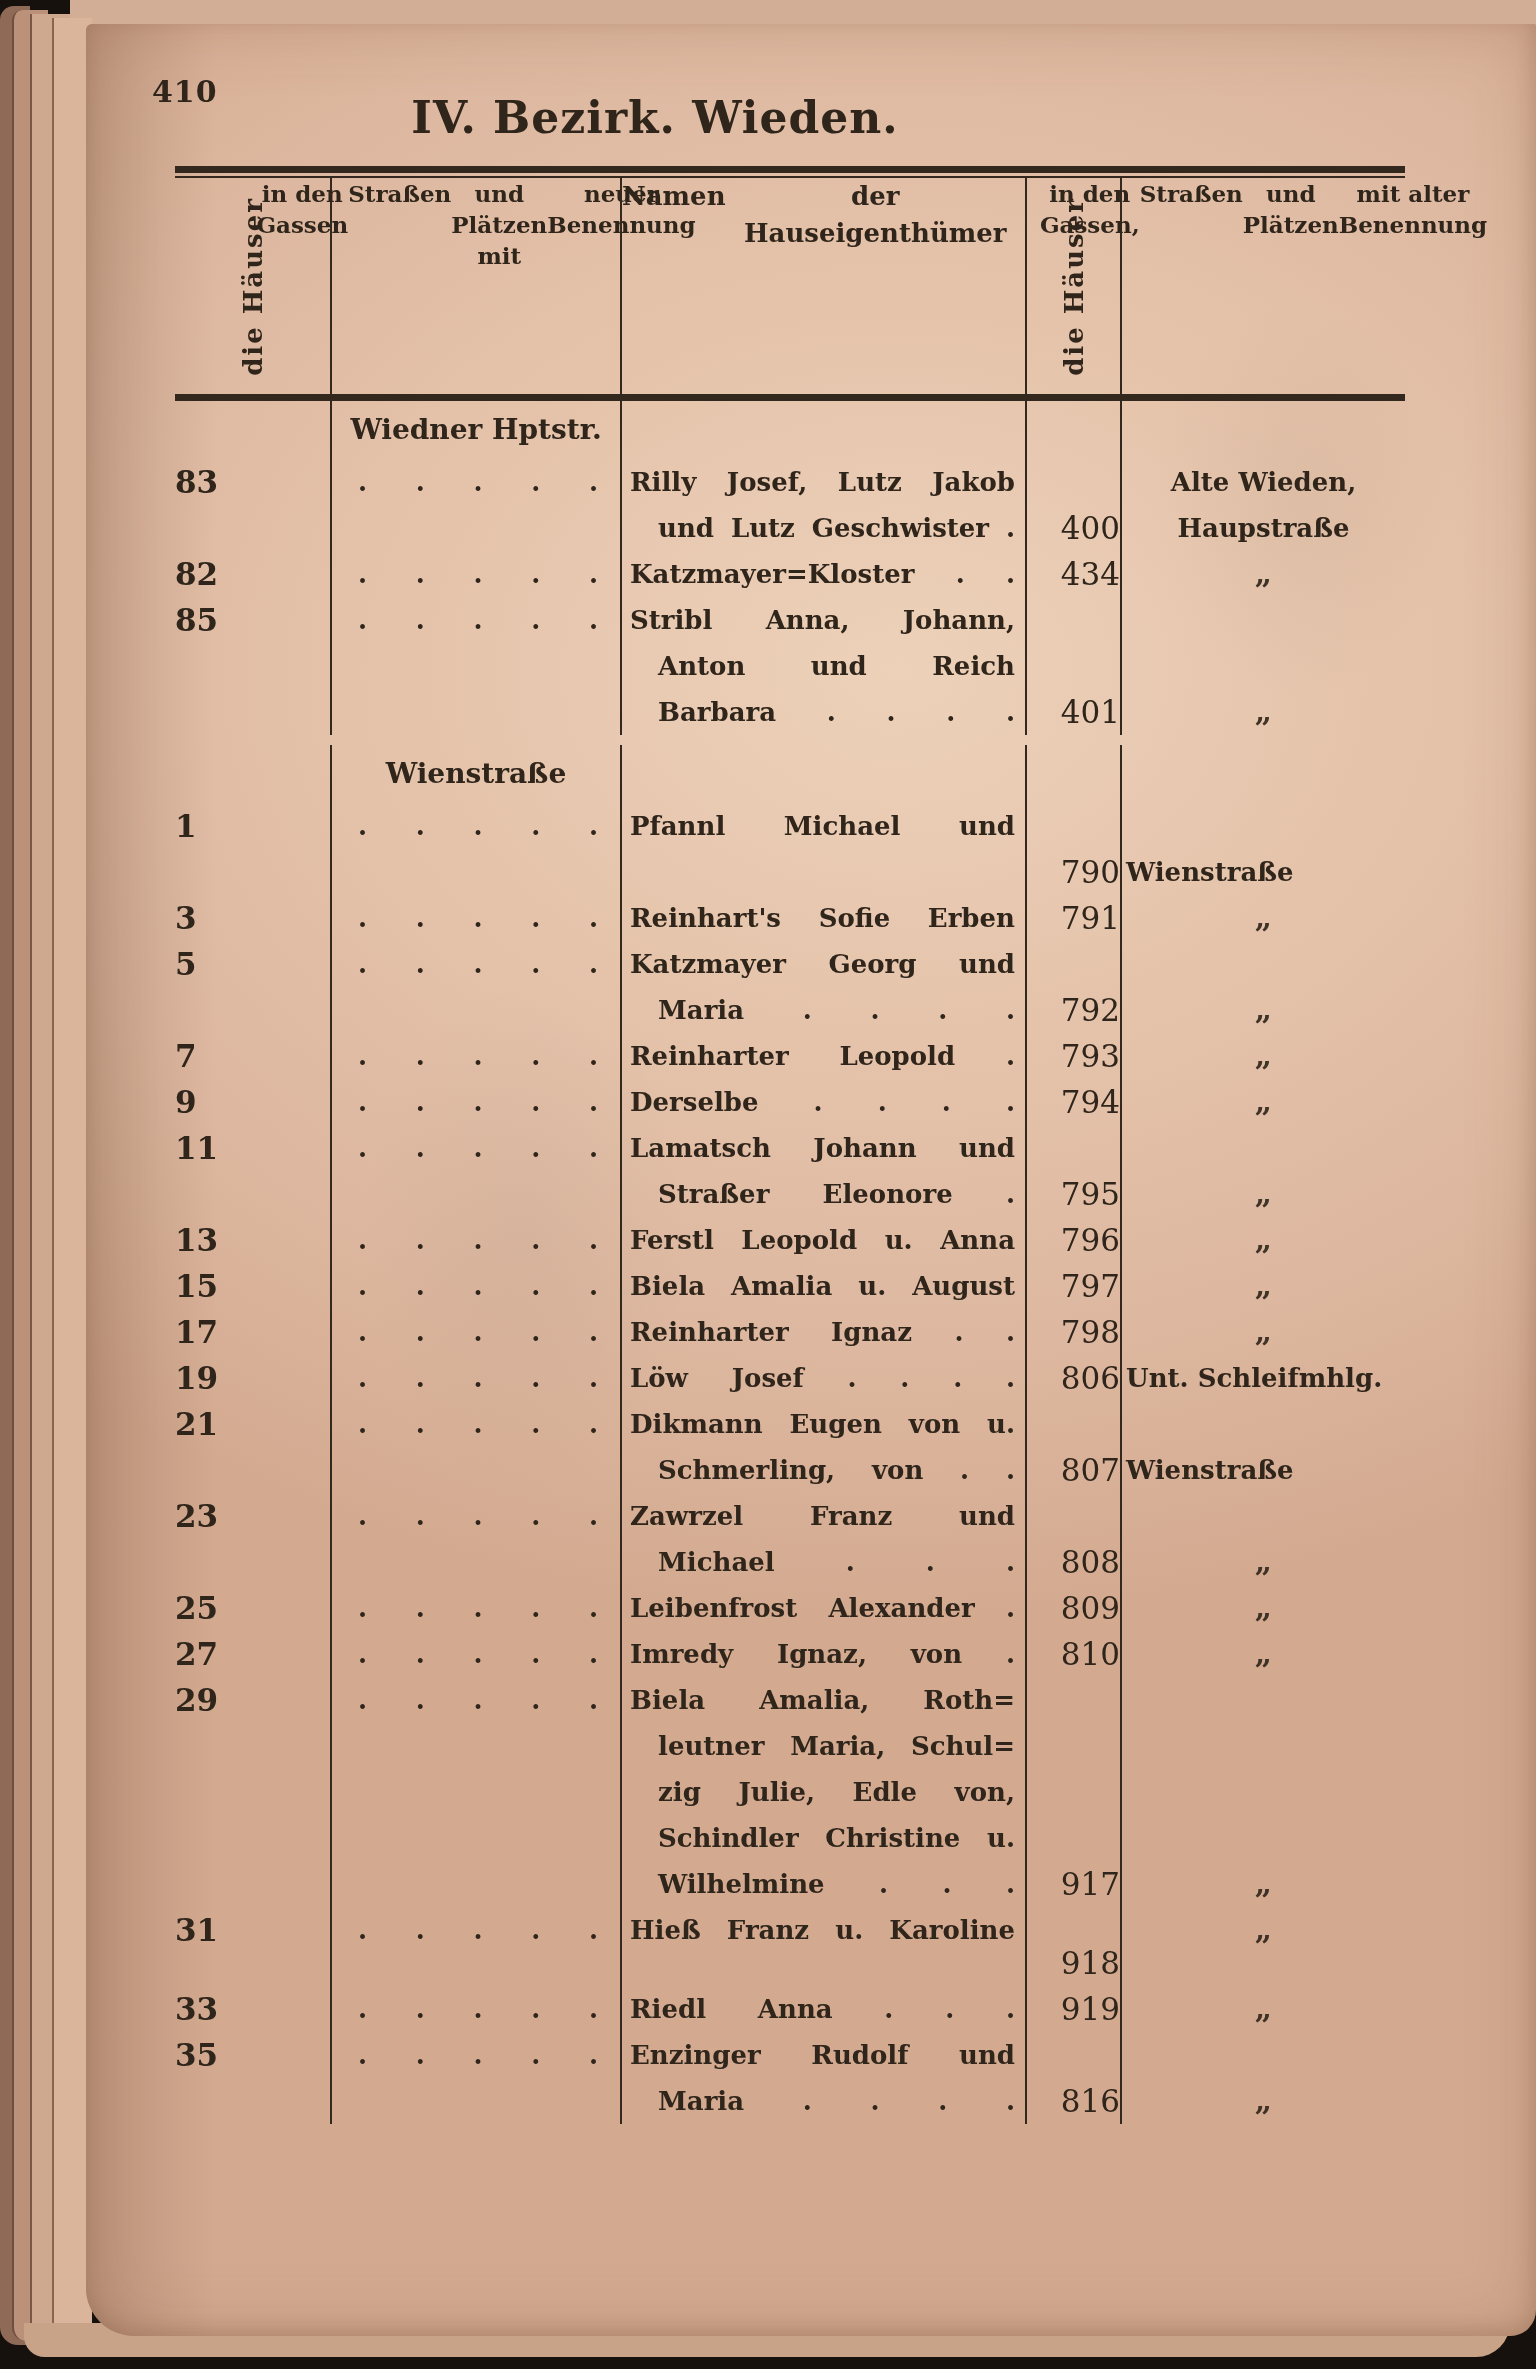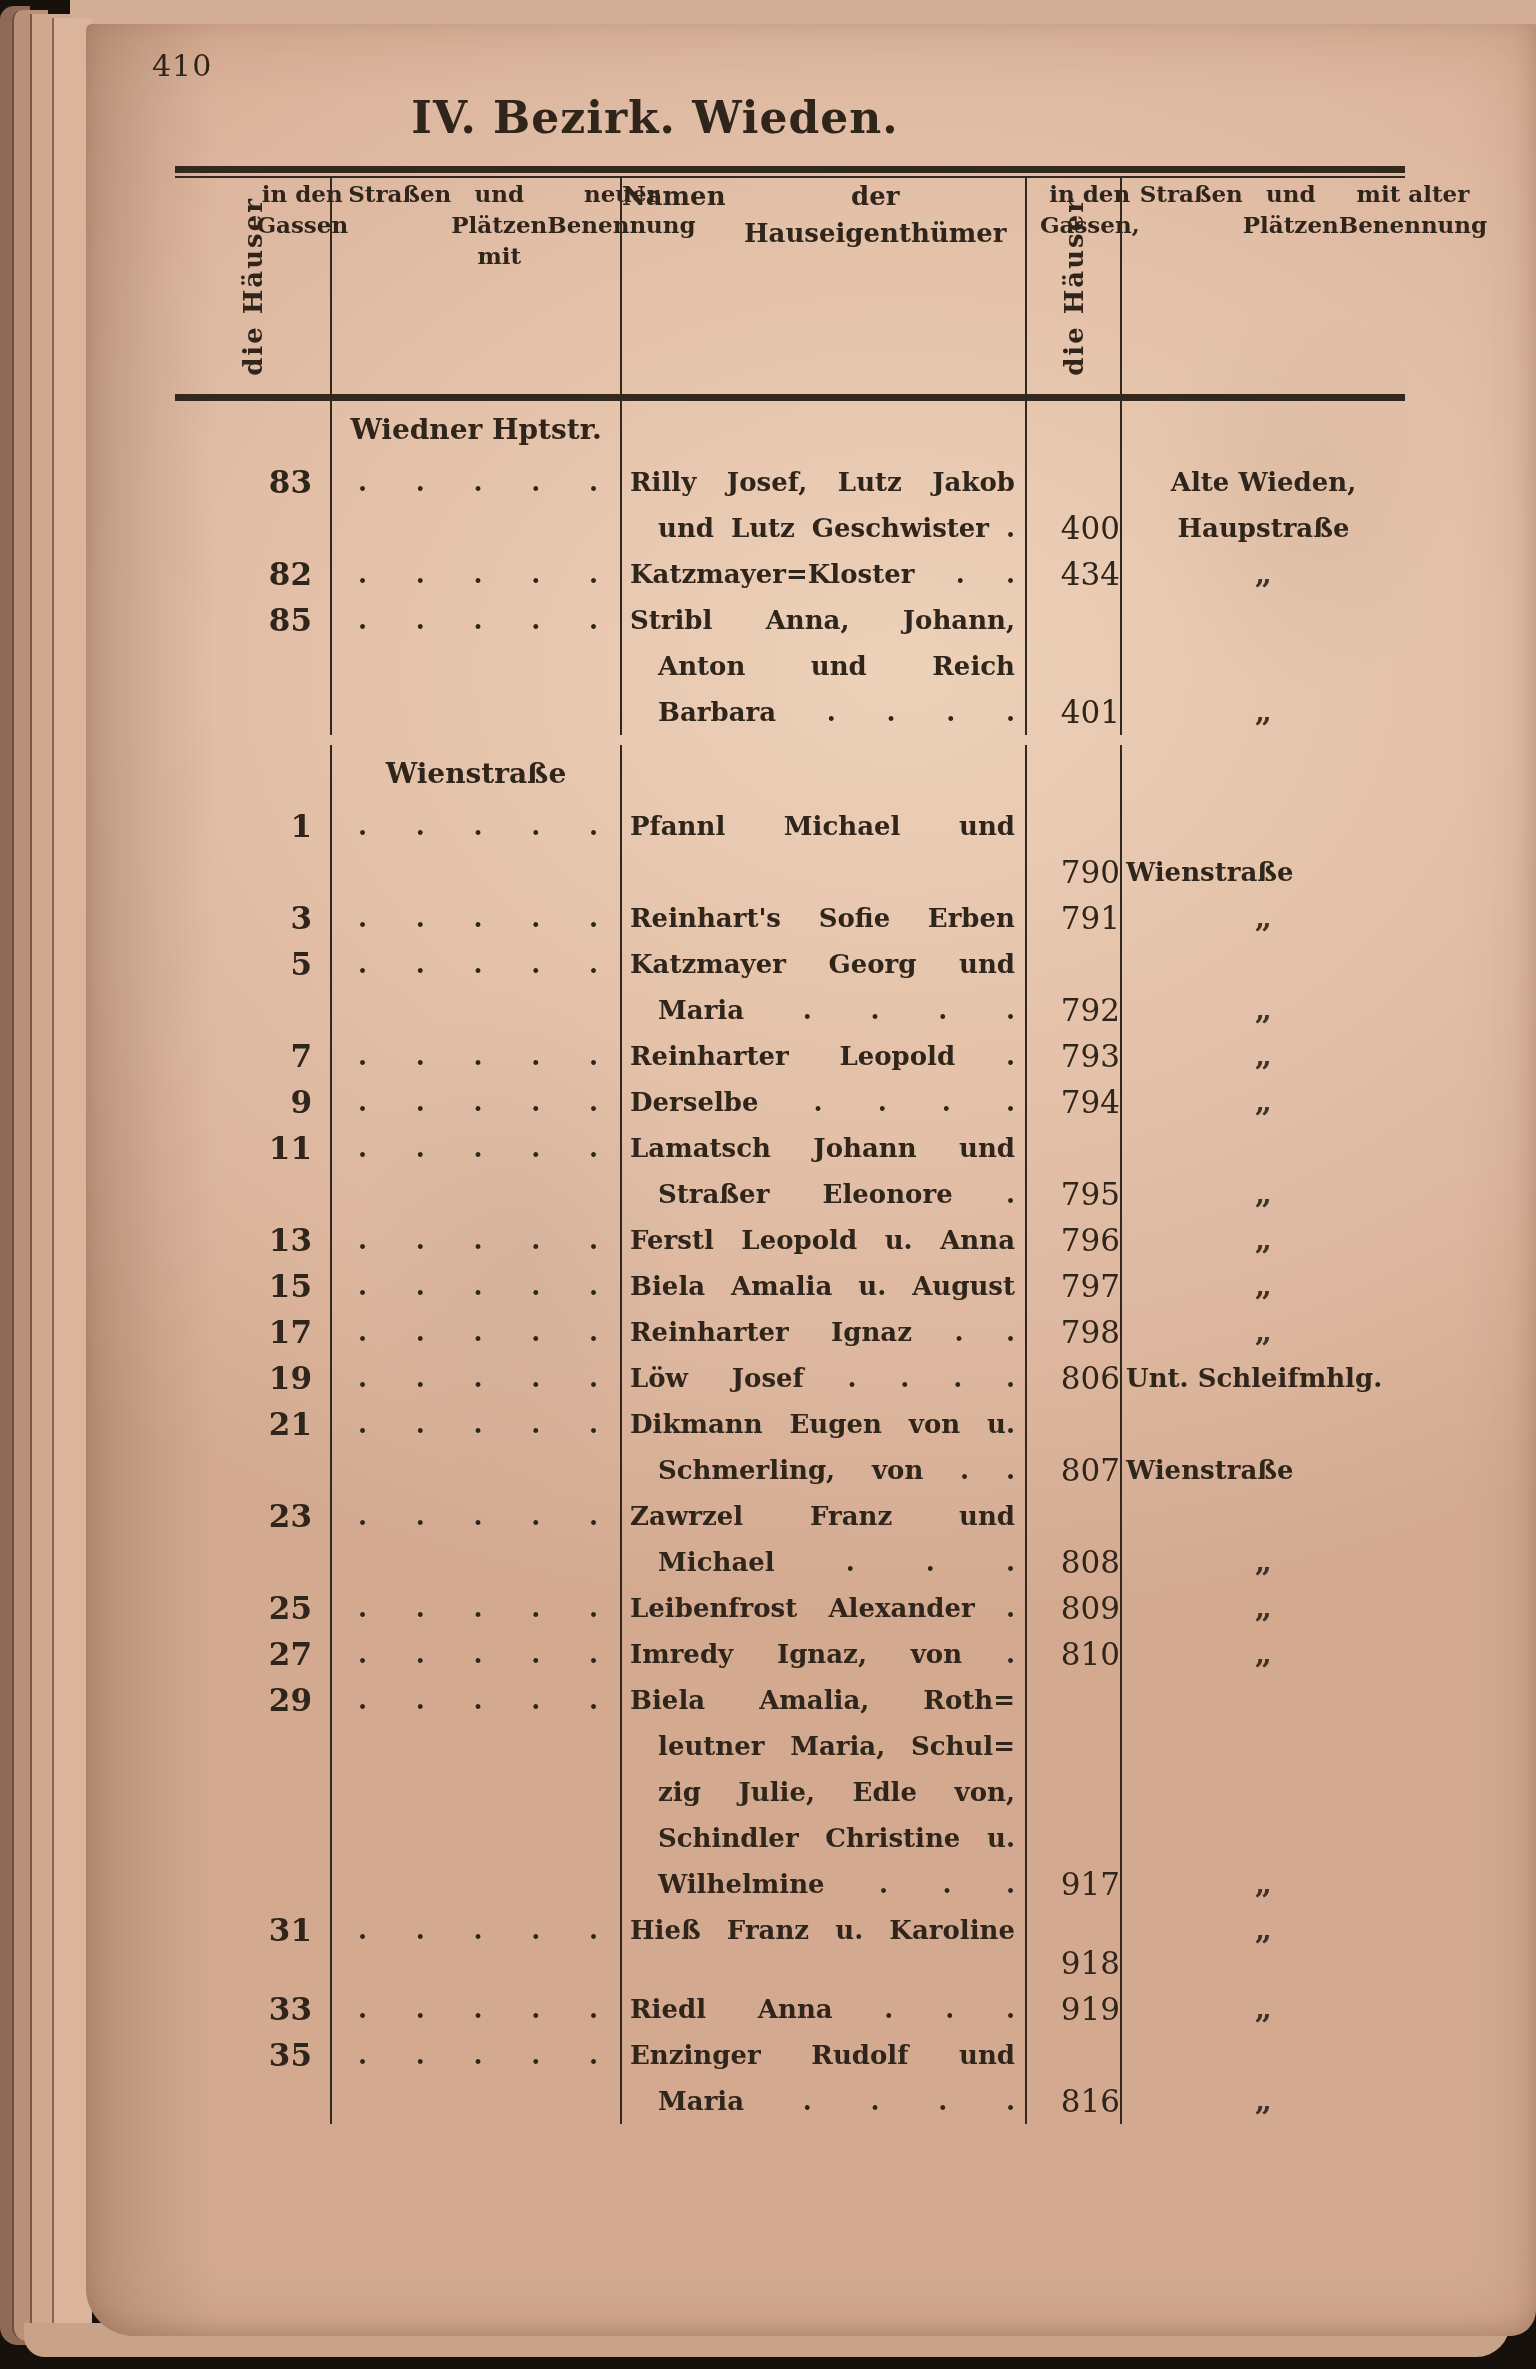--- a/index.html
+++ b/index.html
@@ -31,21 +31,21 @@
     border-radius: 6px 2px 26px 48px;
     box-shadow: inset 0 0 70px rgba(110,64,36,.22), inset -3px -6px 18px rgba(90,50,30,.18);
   }
   .gutter-shadow { position:absolute; left:86px; top:24px; bottom:33px; width:130px;
     background: linear-gradient(to right, rgba(96,58,38,.20), rgba(96,58,38,0)); border-radius:6px 0 0 48px; }
   .stain-a { position:absolute; left:360px; top:980px; width:330px; height:520px;
     background: radial-gradient(closest-side, rgba(90,85,80,.06), rgba(90,85,80,0)); }
   .stain-b { position:absolute; left:1150px; top:300px; width:300px; height:400px;
     background: radial-gradient(closest-side, rgba(110,90,70,.07), rgba(110,90,70,0)); }
   
-  .pageno { position:absolute; left:152px; top:48px; font-size:30px; font-weight:400; letter-spacing:1px; }
+  .pageno { position:absolute; left:152px; top:74px; font-size:30px; font-weight:700; letter-spacing:1px; }
   .title  { position:absolute; left:175px; top:92px; width:960px; text-align:center;
     font-size:44px; font-weight:700; letter-spacing:1px; }
   
   .htable { position:absolute; left:175px; top:166px; width:1230px; }
   .rule-thick { height:7px; background:var(--ink); }
   .rule-thin  { height:2px; background:var(--ink); margin-top:3px; }
   .band1 { display:grid; grid-template-columns:640px 590px; height:104px; }
   .band1 .half { position:relative; display:flex; align-items:center; justify-content:center;
     font-size:31px; font-weight:700; }
   .band1 .half-r { border-left:2px solid var(--ink); }
@@ -58,21 +58,21 @@
   .rot { writing-mode:vertical-rl; transform:rotate(180deg); margin:auto;
     font-size:26px; font-weight:700; letter-spacing:2px; }
   .hstack { display:flex; flex-direction:row; justify-content:center; height:100%;
     text-align:center; font-weight:700; }
   .hB .hline, .hE .hline { font-size:23px; line-height:31px; }
   .hC .hline { font-size:26px; line-height:37px; }
   
   .trow { display:grid; grid-template-columns:155px 290px 405px 95px 285px; }
   .trow .cell { position:relative; }
   .trow .cb, .trow .cc, .trow .cd, .trow .ce { border-left:2px solid var(--ink); }
-  .ca { text-align:right; padding-right:18px; }
+  .ca { }
   .new-no { font-size:31px; font-weight:700; line-height:46px; }
   .dots { position:absolute; top:0; left:26px; right:22px; line-height:46px;
     font-size:26px; font-weight:700; text-align:justify; text-align-last:justify; }
   .oline { font-size:26px; font-weight:700; line-height:46px; padding:0 10px 0 8px;
     text-align:justify; text-align-last:justify; white-space:nowrap; }
   .oline.cont { padding-left:36px; }
   .old-no { font-size:31px; font-weight:400; line-height:46px; text-align:right; }
   .sline { font-size:26px; font-weight:700; line-height:46px; }
   .st-center .sline { text-align:center; }
   .st-left .sline { text-align:left; padding-left:4px; }

